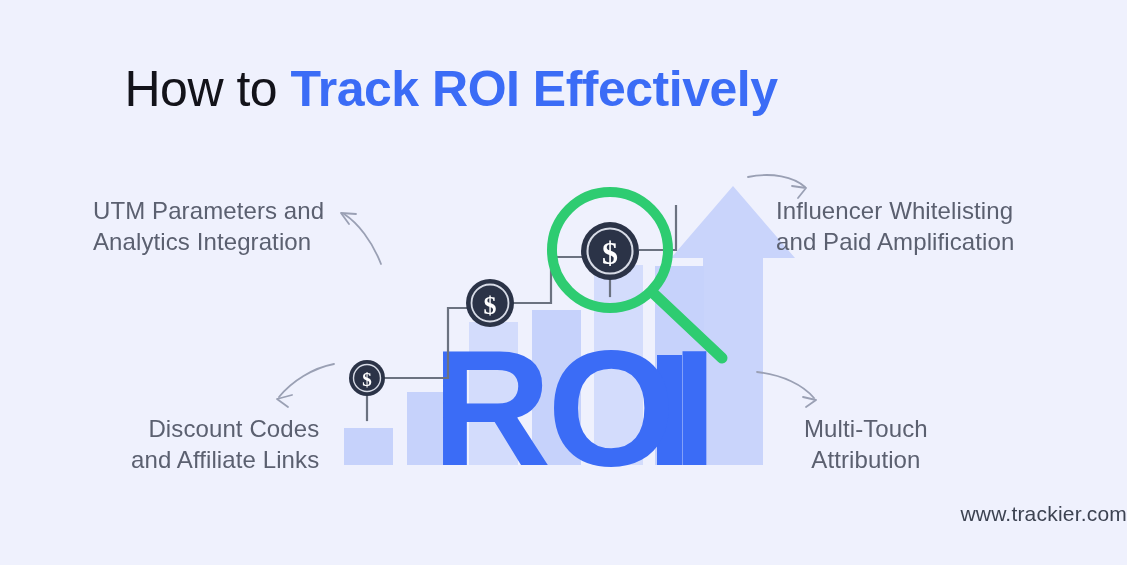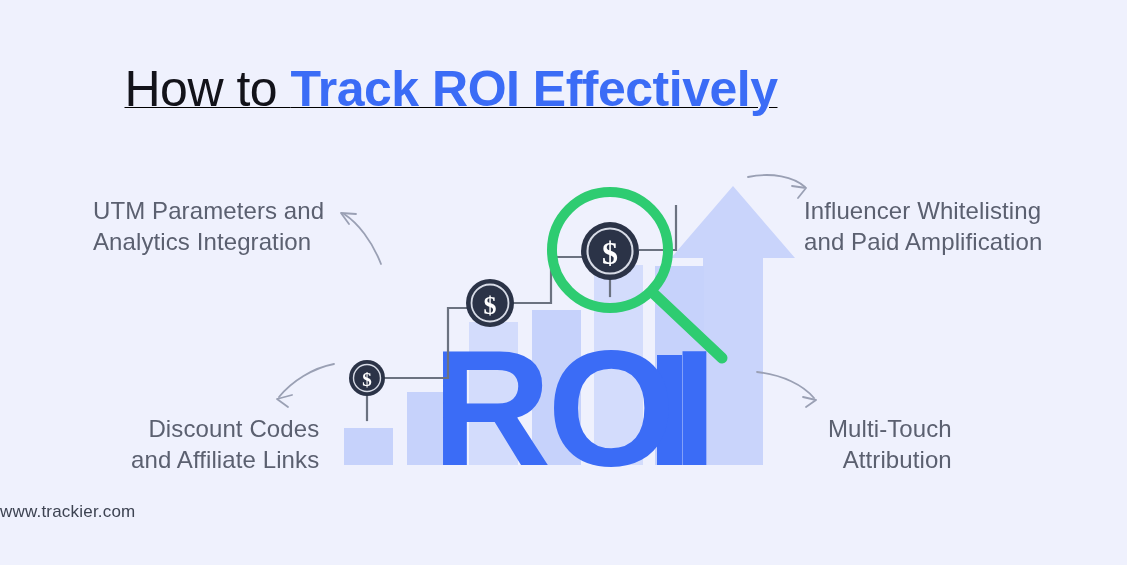--- a/index.html
+++ b/index.html
@@ -24,21 +24,20 @@
   }
 
   
   .title-wrap {
     position: absolute;
     top: 64px;
     left: 0;
     width: 902px;
     text-align: center;
     white-space: nowrap;
-    text-decoration: underline;
   }
   .title-text {
     font-size: 50px;
     letter-spacing: -0.5px;
     font-weight: 400;
     line-height: 1;
   }
   .title-plain {
     color: #13131a;
     font-weight: 400;
@@ -52,32 +51,32 @@
   .label {
     position: absolute;
     color: #5b6070;
     font-size: 24px;
     line-height: 1.3;
     font-weight: 400;
     letter-spacing: 0.1px;
     white-space: pre-line;
   }
   .label-tl { left: 93px;  top: 195px; text-align: left; }
-  .label-tr { left: 804px; top: 195px; text-align: left; }
+  .label-tr { left: 776px; top: 195px; text-align: left; }
   .label-bl { left: 131px; top: 413px; text-align: right; }
-  .label-br { left: 804px; top: 413px; text-align: right; margin-left: 24px; }
+  .label-br { left: 804px; top: 413px; text-align: center; }
 
   
   .footer-url {
     position: absolute;
     left: 0;
     top: 502px;
     width: 1127px;
-    text-align: left;
-    font-size: 17px;
+    text-align: right;
+    font-size: 21px;
     color: #3d4352;
     letter-spacing: 0.2px;
   }
 
   
   #artwork {
     position: absolute;
     left: 0;
     top: 0;
     width: 1127px;

